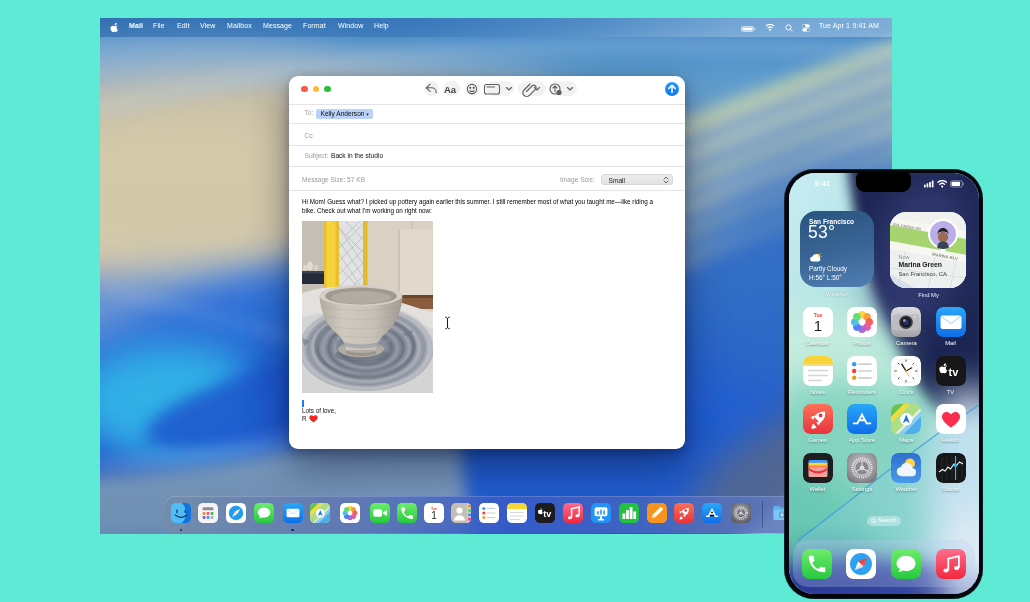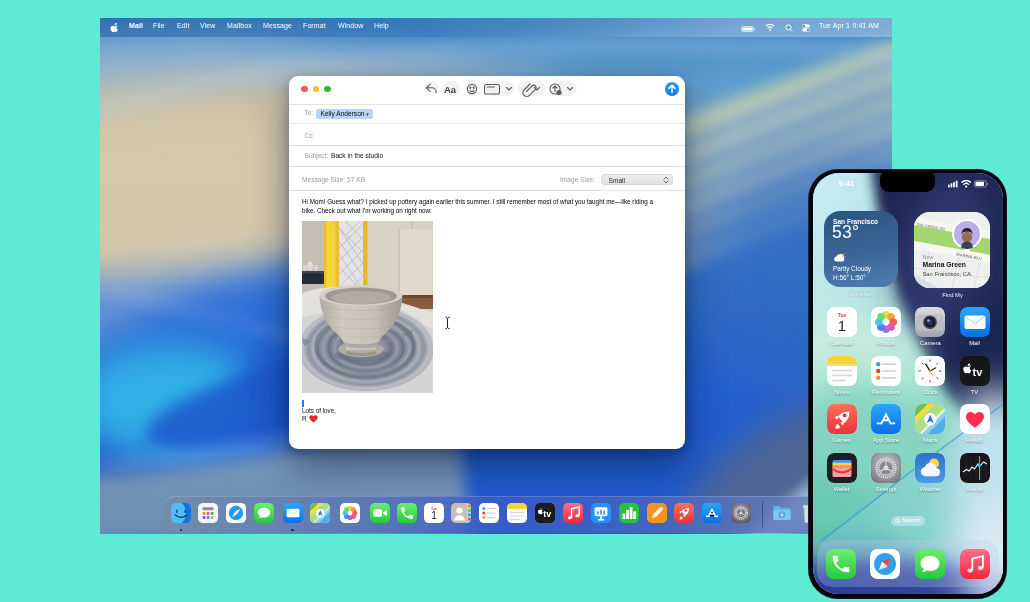--- a/index.html
+++ b/index.html
@@ -15,21 +15,21 @@
 #mailwin { position:absolute; left:189px; top:57.5px; width:396px; height:373px; background:#fff; border-radius:9px; box-shadow:0 18px 40px rgba(0,10,40,.45), 0 4px 12px rgba(0,10,40,.3); }
 .tl { position:absolute; top:10px; width:6.5px; height:6.5px; border-radius:50%; }
 .sep { position:absolute; left:0; width:396px; height:1px; background:#e4e4e4; }
 .flabel { position:absolute; color:#9b9b9b; font-size:6.6px; }
 .fval { position:absolute; color:#111; font-size:6.6px; }
 
 #dock { position:absolute; left:64px; top:477.5px; width:662px; height:37px; border-radius:12px; background:linear-gradient(90deg, rgba(115,140,170,.85) 0%, rgba(90,115,180,.82) 30%, rgba(55,90,200,.85) 52%, rgba(70,100,190,.84) 72%, rgba(105,130,190,.8) 100%); box-shadow:inset 0 0.5px 0 rgba(255,255,255,.35); }
 .dicon { position:absolute; top:7px; width:20px; height:20px; border-radius:4.5px; }
 .ddot { position:absolute; top:33px; width:2.5px; height:2.5px; border-radius:50%; background:#1a2a44; }
 
-#iphone { position:absolute; left:808px; top:169px; width:199px; height:430px; background:#05060c; border-radius:30px; box-shadow:inset 0.5px 0.5px 1px rgba(90,110,150,.55), inset -0.5px -0.5px 1px rgba(60,75,110,.4); }
+#iphone { position:absolute; left:784px; top:169px; width:199px; height:430px; background:#05060c; border-radius:30px; box-shadow:inset 0.5px 0.5px 1px rgba(90,110,150,.55), inset -0.5px -0.5px 1px rgba(60,75,110,.4); }
 #pscreen { position:absolute; left:4.5px; top:3.5px; width:190px; height:421.5px; border-radius:26px; overflow:hidden; background:#9fd9d9; }
 .widget { position:absolute; border-radius:16px; overflow:hidden; }
 .wlabel { position:absolute; color:rgba(255,255,255,.92); font-size:5.8px; text-align:center; text-shadow:0 0 2px rgba(40,80,120,.6); }
 .aicon { position:absolute; width:30px; height:30px; border-radius:7px; }
 .alabel { position:absolute; width:44px; text-align:center; color:#fff; font-size:5.8px; text-shadow:0 0.5px 2px rgba(30,60,90,.65); white-space:nowrap; }
 </style>
 </head>
 <body>
 <div id="stage">
   <div id="desktop">

